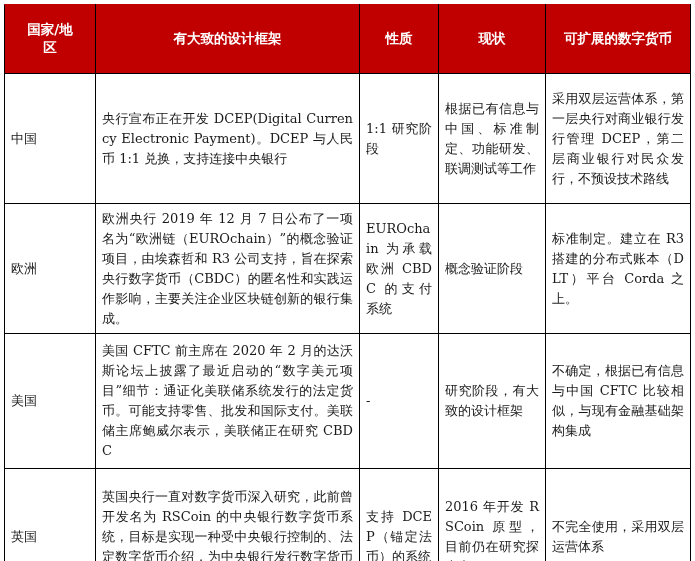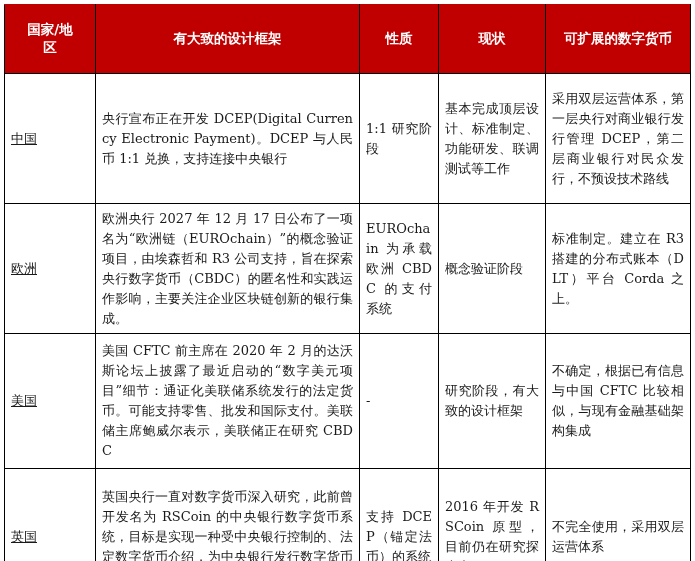--- a/index.html
+++ b/index.html
@@ -28,21 +28,21 @@
     border-bottom: 1px solid #000;
   }
   table.cbdc td {
     border: 1px solid #000;
     vertical-align: middle;
     padding: 2px 6px;
     line-height: 20px;
     text-align: justify;
     word-break: break-all;
   }
-  td.region { text-align: center; padding: 0; text-decoration: underline; }
+  td.region { text-align: center; padding: 0; }
   td.center { text-align: center; }
   tr.r1 td { height: 125px; }
   tr.r2 td { height: 125px; }
   tr.r3 td { height: 130px; }
   tr.r4 td { height: 131px; }
 </style>
 </head>
 <body>
 
 <table class="cbdc">
@@ -60,26 +60,26 @@
       <th>性质</th>
       <th>现状</th>
       <th>可扩展的数字货币</th>
     </tr>
   </thead>
   <tbody>
     <tr class="r1">
       <td class="region">中国</td>
       <td>央行宣布正在开发 DCEP(Digital Currency Electronic Payment)。DCEP 与人民币 1:1 兑换，支持连接中央银行</td>
       <td>1:1 研究阶段</td>
-      <td>基本完成顶层设计、标准制定、功能研发、联调测试等工作</td>
+      <td>根据已有信息与中国、标准制定、功能研发、联调测试等工作</td>
       <td>采用双层运营体系，第一层央行对商业银行发行管理 DCEP，第二层商业银行对民众发行，不预设技术路线</td>
     </tr>
     <tr class="r2">
       <td class="region">欧洲</td>
-      <td>欧洲央行 2027 年 12 月 17 日公布了一项名为“欧洲链（EUROchain）”的概念验证项目，由埃森哲和 R3 公司支持，旨在探索央行数字货币（CBDC）的匿名性和实践运作影响，主要关注企业区块链创新的银行集成。</td>
+      <td>欧洲央行 2019 年 12 月 7 日公布了一项名为“欧洲链（EUROchain）”的概念验证项目，由埃森哲和 R3 公司支持，旨在探索央行数字货币（CBDC）的匿名性和实践运作影响，主要关注企业区块链创新的银行集成。</td>
       <td>EUROchain 为承载欧洲 CBDC 的支付系统</td>
       <td>概念验证阶段</td>
       <td>标准制定。建立在 R3 搭建的分布式账本（DLT）平台 Corda 之上。</td>
     </tr>
     <tr class="r3">
       <td class="region">美国</td>
       <td>美国 CFTC 前主席在 2020 年 2 月的达沃斯论坛上披露了最近启动的“数字美元项目”细节：通证化美联储系统发行的法定货币。可能支持零售、批发和国际支付。美联储主席鲍威尔表示，美联储正在研究 CBDC</td>
       <td class="center">-</td>
       <td>研究阶段，有大致的设计框架</td>
       <td>不确定，根据已有信息与中国 CFTC 比较相似，与现有金融基础架构集成</td>

